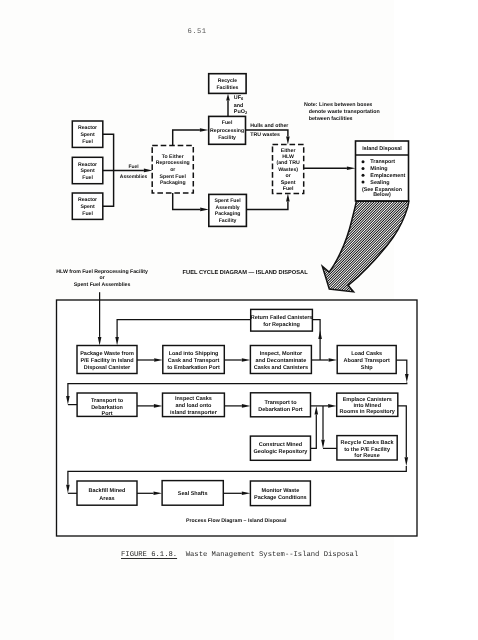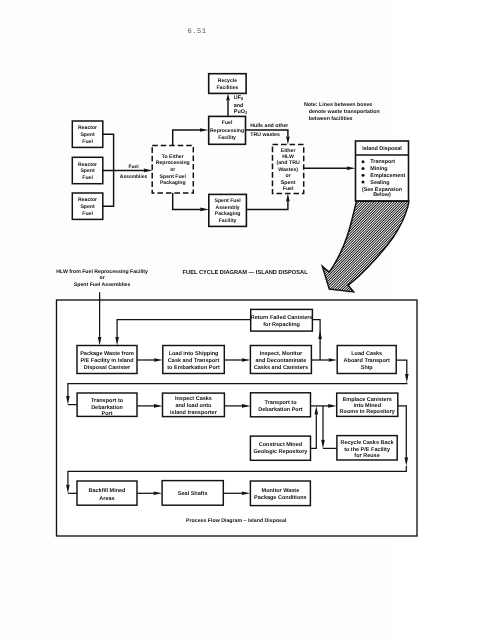--- a/index.html
+++ b/index.html
@@ -192,13 +192,14 @@
       <text x="192.7" y="495.28000000000003" font-size="5.5" text-anchor="middle" fill="#121212" font-weight="[object Object]" font-family="&quot;Liberation Sans&quot;,sans-serif"><tspan>Seal Shafts</tspan></text>
       <rect x="250.4" y="481" width="60" height="24.6" fill="#ffffff" stroke="#121212" stroke-width="1.45"></rect>
       <text x="280.4" y="492.03000000000003" font-size="5.5" text-anchor="middle" fill="#121212" font-weight="[object Object]" font-family="&quot;Liberation Sans&quot;,sans-serif"><tspan>Monitor Waste</tspan></text>
       <text x="280.4" y="499.33000000000004" font-size="5.5" text-anchor="middle" fill="#121212" font-weight="[object Object]" font-family="&quot;Liberation Sans&quot;,sans-serif"><tspan>Package Conditions</tspan></text>
       <text x="182.6" y="274.2" font-size="5.7" text-anchor="start" fill="#121212" font-weight="bold" font-family="&quot;Liberation Sans&quot;,sans-serif"><tspan>FUEL CYCLE DIAGRAM — ISLAND DISPOSAL</tspan></text>
       <text x="102.1" y="273.1" font-size="5.2" text-anchor="middle" fill="#121212" font-weight="bold" font-family="&quot;Liberation Sans&quot;,sans-serif"><tspan>HLW from Fuel Reprocessing Facility</tspan></text>
       <text x="102.1" y="279.2" font-size="5.2" text-anchor="middle" fill="#121212" font-weight="bold" font-family="&quot;Liberation Sans&quot;,sans-serif"><tspan>or</tspan></text>
       <text x="102.1" y="286.4" font-size="5.2" text-anchor="middle" fill="#121212" font-weight="bold" font-family="&quot;Liberation Sans&quot;,sans-serif"><tspan>Spent Fuel Assemblies</tspan></text>
       <text x="236.2" y="521.7" font-size="5.24" text-anchor="middle" fill="#121212" font-weight="bold" font-family="&quot;Liberation Sans&quot;,sans-serif"><tspan>Process Flow Diagram – Island Disposal</tspan></text>
     </svg>
+  <div id="figcap"><span class="fignum">FIGURE 6.1.8.</span><span class="gap">  </span><span class="figtitle">Waste Management System--Island Disposal</span></div>
 </div>
 
 </body></html>

